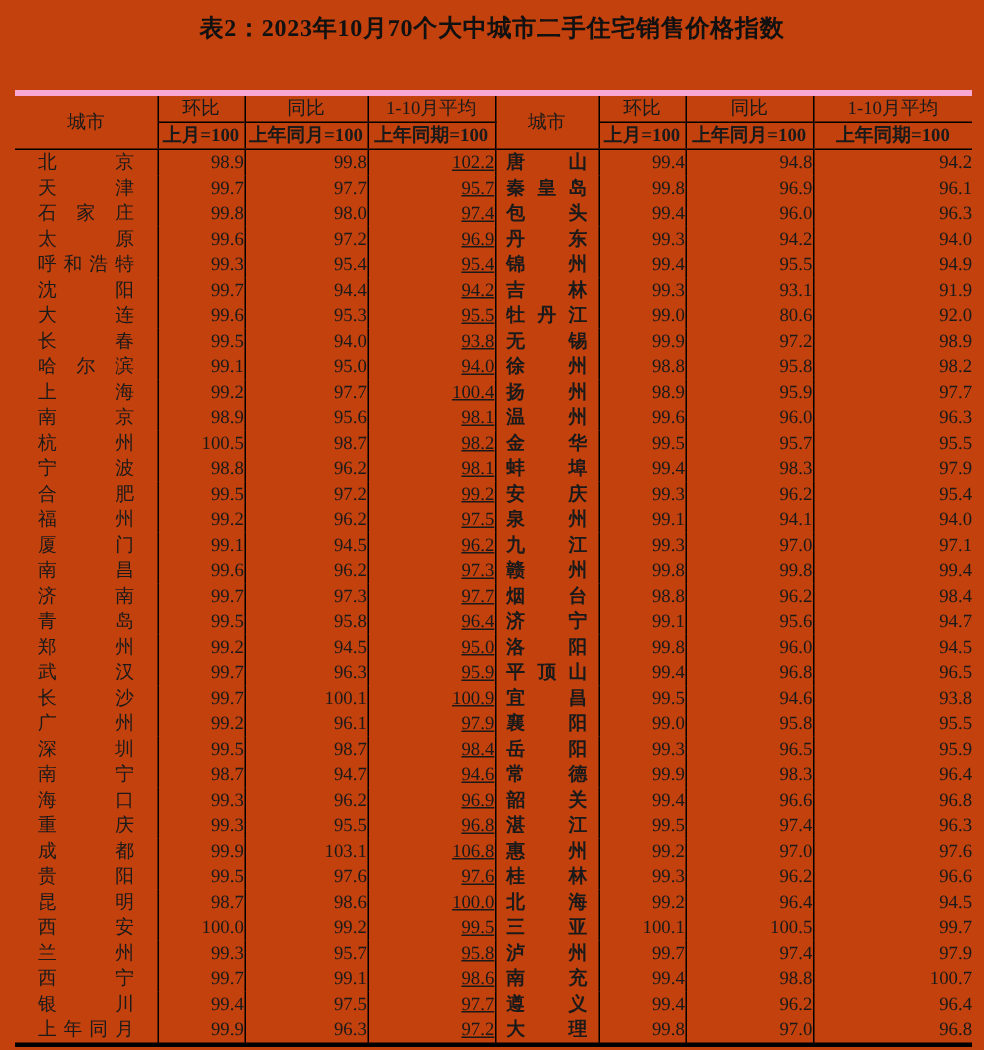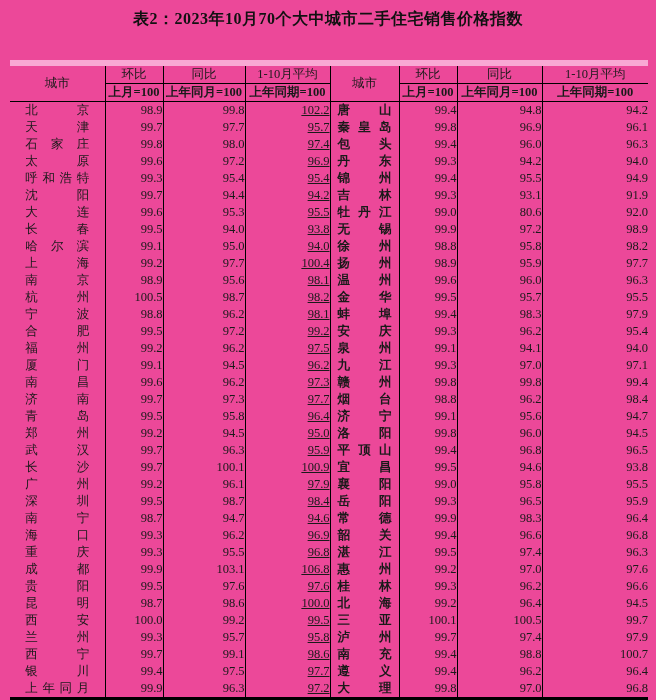--- a/index.html
+++ b/index.html
@@ -7,38 +7,38 @@
     padding: 0;
     background: #ffffff;
     font-family: "Liberation Serif", "DejaVu Serif", serif;
     color: #1a1a1a;
   }
   .page {
     position: relative;
     width: 656px;
     height: 700px;
     overflow: hidden;
-    background: #ec4899;
+    background: #c2410c;
   }
   .title {
     margin: 0;
     padding-top: 9px;
     text-align: center;
     font-size: 16px;
     font-weight: bold;
     letter-spacing: 0.5px;
     color: #111111;
     font-family: "Liberation Serif", "DejaVu Serif", serif;
   }
   table.idx {
     margin: 30px 8px 0 10px;
     width: 638px;
     table-layout: fixed;
     border-collapse: collapse;
-    border-top: 6px solid #f9a8d4;
+    border-top: 4px solid #f9a8d4;
     border-bottom: 3px solid #000;
     font-size: 12.5px;
   }
   table.idx th, table.idx td {
     padding: 0;
     height: 17px;
     line-height: 17px;
     white-space: nowrap;
     overflow: hidden;
     font-weight: normal;

